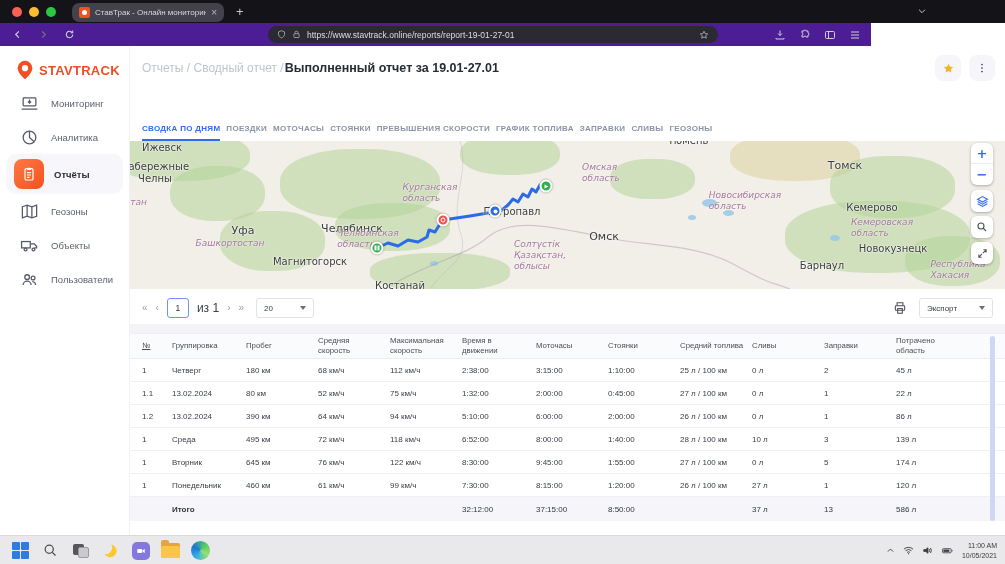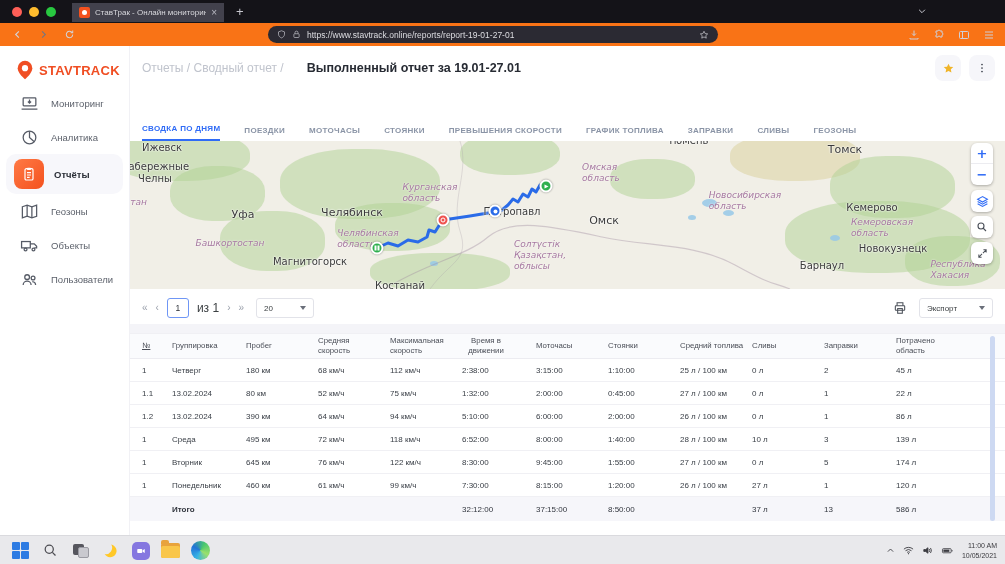--- a/index.html
+++ b/index.html
@@ -5,29 +5,29 @@
   * { box-sizing: border-box; margin: 0; padding: 0; }
   html,body { width:1005px; height:564px; }
   body { position:relative; font-family:"Liberation Sans", sans-serif; background:#fff; overflow:hidden; }
   svg { display:block; }
 
   
   .tabstrip { position:absolute; left:0; top:0; width:1005px; height:23px; background:#141318; display:flex; align-items:center; }
   .lights { display:flex; gap:7px; padding:0 16px 0 12px; }
   .light { width:10px; height:10px; border-radius:50%; }
   .l-red{background:#ff5f57}.l-yel{background:#febc2e}.l-grn{background:#28c840}
-  .btab { width:152px; height:19px; margin-top:2px; background:#42414c; border-radius:0; display:flex; align-items:center; gap:5px; padding:8px 7px; }
+  .btab { width:152px; height:19px; margin-top:2px; background:#42414c; border-radius:7px; display:flex; align-items:center; gap:5px; padding:8px 7px; }
   .favicon { width:11px; height:11px; border-radius:2px; background:#f4511e; position:relative; flex:none; }
   .favicon::after{content:""; position:absolute; left:3px; top:2.5px; width:5px; height:5px; border-radius:50%; background:#fff;}
   .btab-title { color:#d8d8dd; font-size:8px; white-space:nowrap; overflow:hidden; flex:1; }
   .btab-close { color:#b9b9c2; font-size:10px; line-height:1; }
   .newtab { color:#c8c8cf; font-size:13px; margin-left:12px; line-height:1; }
   .win-chevron { position:absolute; right:78px; top:6px; color:#c8c8cf; }
 
-  .navbar { position:absolute; left:0; top:23px; width:1005px; height:23px; background:#f97316; }
+  .navbar { position:absolute; left:0; top:23px; width:871px; height:23px; background:#4c1d95; }
   .nav-left { position:absolute; left:12px; top:0; height:23px; display:flex; align-items:center; gap:15px; color:#d3d3d9; }
   .nav-left .dim { color:#77767f; }
   .urlbar { position:absolute; left:268px; top:3px; width:450px; height:17px; background:#2b2a33; border-radius:9px; display:flex; align-items:center; gap:6px; padding:0 9px; }
   .url-text { color:#dddde2; font-size:8.5px; white-space:nowrap; overflow:hidden; flex:1; }
   .nav-right { position:absolute; right:10px; top:0; height:23px; display:flex; align-items:center; gap:13px; color:#cfcfd6; }
 
   
   .app { position:absolute; left:0; top:46px; width:1005px; height:489px; background:#fff; }
 
   .sidebar { position:absolute; left:0; top:0; width:130px; height:100%; background:#fff; border-right:1px solid #f1f1f5; }
@@ -38,45 +38,45 @@
   .nav-item .nav-ic { color:#565b66; }
   .nav-label { font-size:9.5px; }
   .nav-item.active { margin:0 6px; padding-left:8px; height:40px; background:#f7f7fb; border-radius:10px; gap:10px; }
   .icon-box { width:30px; height:30px; border-radius:8px; background:linear-gradient(135deg,#ff7a45,#f4511e); display:flex; align-items:center; justify-content:center; color:#fff; }
   .nav-item.active .nav-label { color:#2c3038; font-weight:bold; }
 
   .main { position:absolute; left:130px; top:0; width:875px; height:100%; }
 
   .crumb-row { position:absolute; left:12px; top:10px; right:10px; height:24px; display:flex; align-items:center; }
   .crumb { color:#c0c4cd; font-size:12px; }
-  .page-title { color:#272b33; font-size:12.5px; font-weight:bold; margin-left:23px; }
+  .page-title { color:#272b33; font-size:12.5px; font-weight:bold; margin-left:1px; }
   .crumb-actions { margin-left:auto; display:flex; gap:8px; }
   .sq-btn { width:26px; height:26px; border-radius:8px; background:#f6f6fa; display:flex; align-items:center; justify-content:center; }
 
   .filters-row { position:absolute; left:12px; top:42px; right:10px; height:26px; display:flex; gap:10px; }
   .field { height:26px; border:1px solid #e3e4ea; border-radius:4px; background:#fff; display:flex; align-items:center; padding:0 8px; }
   .f-date { width:158px; }
   .f-obj { width:134px; }
   .ph { color:#9aa0ab; font-size:8.5px; flex:1; }
   .btn-run { width:88px; height:26px; border-radius:4px; background:#2f6bf6; color:#fff; font-size:8px; font-weight:bold; letter-spacing:.3px; display:flex; align-items:center; justify-content:center; }
   .btn-clear { margin-left:auto; width:82px; height:26px; border:1px solid #a9c0f7; border-radius:4px; background:#fff; color:#2f6bf6; font-size:7.5px; font-weight:bold; letter-spacing:.2px; display:flex; align-items:center; justify-content:center; }
   .caret { width:0; height:0; border-left:3.5px solid transparent; border-right:3.5px solid transparent; border-top:4px solid #6a6f7a; }
 
-  .tabs-row { position:absolute; left:12px; top:78px; right:10px; display:flex; gap:24px;align-items:flex-end; }
+  .tabs-row { position:absolute; left:12px; top:78px; right:10px; display:flex; gap:6px; }
   .tab-item { font-size:8px; font-weight:bold; letter-spacing:.3px; color:#8a94a6; padding-bottom:6px; }
   .tab-item.active { color:#2f6bf6; border-bottom:2px solid #2f6bf6; }
 
   
   .map { position:absolute; left:0; top:95px; width:875px; height:148px; background:#f1efe7; overflow:hidden; font-family:"DejaVu Sans", sans-serif; }
   .patch { position:absolute; border-radius:45%; }
   .g { background:rgba(176,210,148,.5); }
   .t { background:rgba(219,209,160,.55); }
   .lake { position:absolute; background:rgba(150,200,232,.85); border-radius:50%; }
   .city { position:absolute; transform:translate(-50%,-50%); font-size:10px; color:#3a3a3a; text-shadow:0 0 2px #fff,0 0 2px #fff; white-space:pre-line; text-align:center; line-height:1.15; }
-  .city.big { font-size:11px; }
+  .city.big { font-size:11px;margin-top:16px; }
   .region { position:absolute; transform:translate(-50%,-50%); font-size:9px; font-style:italic; color:#a678a0; text-shadow:0 0 2px #fff; white-space:pre-line; text-align:left; line-height:1.2; }
   .routesvg { position:absolute; left:0; top:0; }
   .marker { position:absolute; width:13px; height:13px; border-radius:50%; border:2px solid #fff; box-shadow:0 0 2px rgba(0,0,0,.45); transform:translate(-50%,-50%); display:flex; align-items:center; justify-content:center; }
   .m-green { background:#2faf4e; } .m-red { background:#ef5350; } .m-blue { background:#2a6be8; }
   .m-play { width:0; height:0; border-top:2.5px solid transparent; border-bottom:2.5px solid transparent; border-left:4px solid #fff; margin-left:1px; }
   .m-pause { display:flex; gap:1.5px; } .m-pause i { width:1.5px; height:5px; background:#fff; }
   .m-ring { width:5px; height:5px; border:1.3px solid #fff; border-radius:50%; }
   .m-dot { width:4px; height:4px; background:#fff; border-radius:50%; }
   .mapctl { position:absolute; background:#fff; border-radius:6px; box-shadow:0 1px 3px rgba(0,0,0,.3); display:flex; align-items:center; justify-content:center; }
   .zoomgrp { right:12px; top:2px; width:22px; height:42px; flex-direction:column; }
@@ -96,21 +96,21 @@
   .pag-right { margin-left:auto; display:flex; align-items:center; gap:12px; }
   .exp { width:74px; }
   .band { position:absolute; left:0; top:278px; width:875px; height:9px; background:#f4f4f8; }
 
   
   .table { position:absolute; left:0; top:287px; width:875px; }
   .trow { display:grid; grid-template-columns:30px 74px 72px 72px 72px 74px 72px 72px 72px 72px 72px 1fr; padding:0 12px; align-items:center; }
   .thead { height:26px; background:#fafbfd; border-top:1px solid #f0f0f4; border-bottom:1px solid #ececf1; color:#4a4e57; font-size:7.8px; line-height:1.3; }
   .thead .no { text-decoration:underline; }
   .hw46 span{display:inline-block; max-width:46px;} .hw64 span{display:inline-block; max-width:64px;}
-  .hw48 span{display:inline-block; max-width:48px;text-align:center;} .hw56 span{display:inline-block; max-width:56px;}
+  .hw48 span{display:inline-block; max-width:48px;} .hw56 span{display:inline-block; max-width:56px;}
   .tdata { height:23px; font-size:8px; color:#3b4048; border-bottom:1px solid #f0f0f4; background:#fff; }
   .ttotal { height:24px; font-size:8px; color:#32363e; background:#f6f6fa; }
   .ttotal .lbl { font-weight:bold; }
   .vscroll { position:absolute; left:860px; top:290px; width:5px; height:185px; border-radius:3px; background:#cdd9f2; }
 
   
   .taskbar { position:absolute; left:0; bottom:0; width:1005px; height:29px; background:#e9e9ec; border-top:1px solid #dadade; }
   .tb-left { position:absolute; left:10px; top:0; height:29px; display:flex; align-items:center; gap:9px; }
   .tb-ic { width:21px; height:21px; display:flex; align-items:center; justify-content:center; }
   .start-grid { display:grid; grid-template-columns:8px 8px; grid-template-rows:8px 8px; gap:1.5px; }

